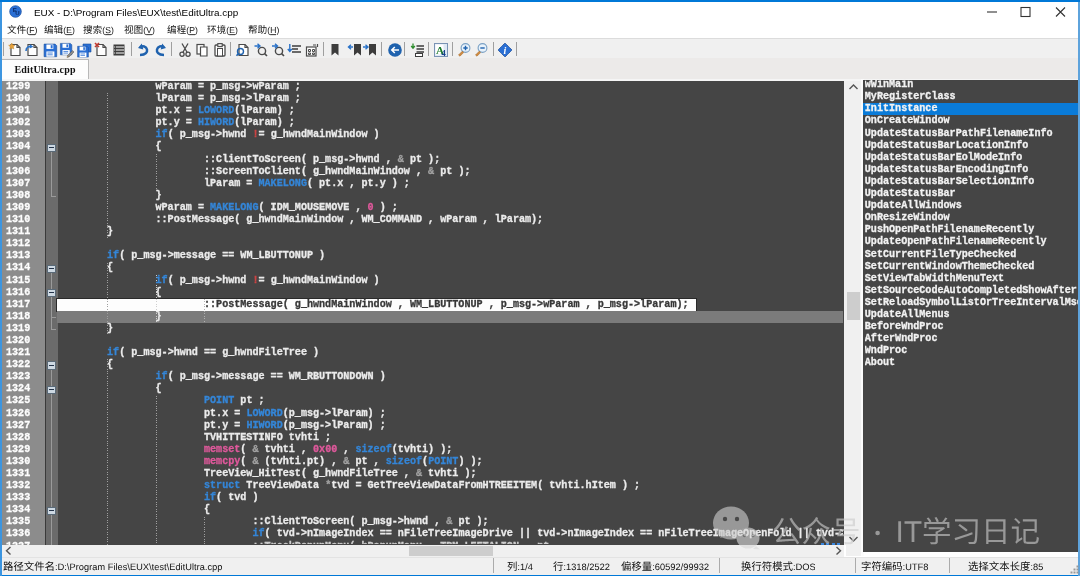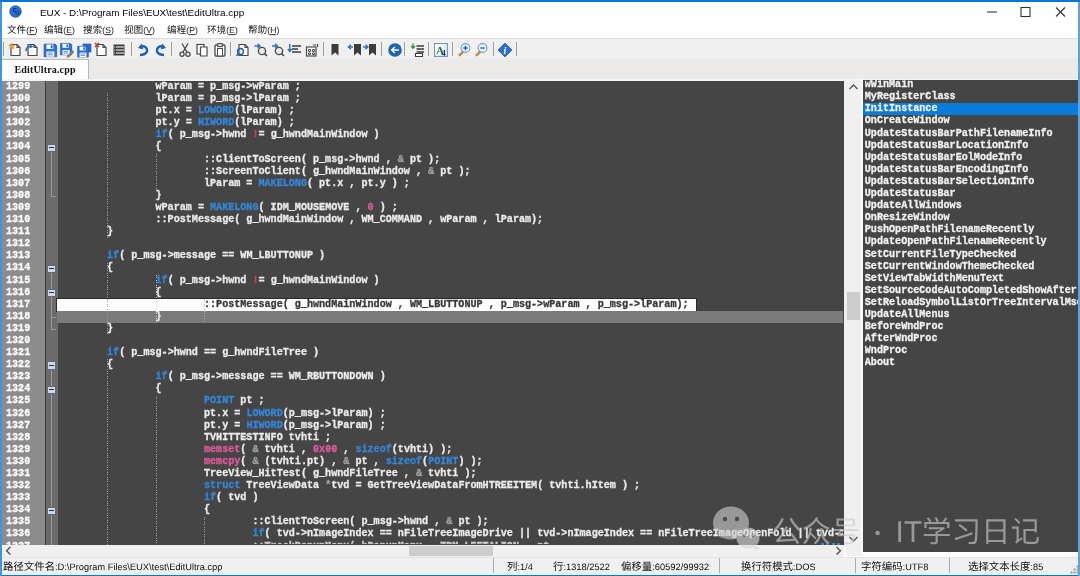--- a/index.html
+++ b/index.html
@@ -17,21 +17,21 @@
 <div class="abs" style="left:0;top:0;width:2px;height:576px;background:#3c95e0"></div>
 <div class="abs" style="left:1078px;top:0;width:2px;height:576px;background:#5ea3dc"></div>
 <div class="abs" style="left:0;top:574.5;width:1080px;height:1.5px;background:#0078d7"></div>
 <div class="abs" style="left:2px;top:2px;width:1076px;height:20px;background:#fff"></div>
 <svg class="abs" style="left:8.5px;top:5px" width="13" height="13" viewBox="0 0 16 16">
 <circle cx="8" cy="8" r="7.2" fill="#2a6fd4"></circle>
 <circle cx="8" cy="8" r="7.2" fill="none" stroke="#1a4f9c" stroke-width="0.8"></circle>
 <text x="4.6" y="8.4" font-family="Liberation Sans" font-size="7.5" font-weight="bold" fill="#0b2a66">E</text>
 <text x="7.6" y="12.4" font-family="Liberation Sans" font-size="7.5" font-weight="bold" fill="#0b2a66">U</text>
 </svg>
-<div class="abs" style="left:40px;top:6.5px;font-size:9.9px;color:#000">EUX - D:\Program Files\EUX\test\EditUltra.cpp</div>
+<div class="abs" style="left:34px;top:6.5px;font-size:9.9px;color:#000">EUX - D:\Program Files\EUX\test\EditUltra.cpp</div>
 <svg class="abs" style="left:980px;top:2px" width="98" height="20" viewBox="0 0 98 20">
 <path d="M7 10 H17" stroke="#333" stroke-width="1.1" fill="none"></path>
 <rect x="41" y="5.5" width="9" height="9" stroke="#333" stroke-width="1.1" fill="none"></rect>
 <path d="M76 5.5 L85 14.5 M85 5.5 L76 14.5" stroke="#333" stroke-width="1.1" fill="none"></path>
 </svg>
 <div class="abs" style="left:2px;top:22px;width:1076px;height:16px;background:#fff"></div>
 <svg class="abs" style="left:6.7px;top:22.16px" width="31.5" height="14.2" viewBox="0 -11.14 31.5 14.21">
     <path fill="#1a1a1a" d="M4.0607999999999995 -7.900799999999999C4.3488 -7.4304 4.656 -6.7871999999999995 4.771199999999999 -6.393599999999999L5.568 -6.652799999999999C5.433599999999999 -7.046399999999999 5.0976 -7.670399999999999 4.8096 -8.1312ZM0.48 -6.3744V-5.664H1.9775999999999998C2.5439999999999996 -4.2048 3.3023999999999996 -2.9471999999999996 4.2912 -1.92C3.2352 -1.0368 1.9391999999999998 -0.38399999999999995 0.34559999999999996 0.0672C0.4896 0.24 0.72 0.576 0.7968 0.7487999999999999C2.4 0.2304 3.7343999999999995 -0.4608 4.8191999999999995 -1.4016C5.904 -0.44159999999999994 7.209599999999999 0.2688 8.783999999999999 0.7008C8.9088 0.4992 9.12 0.19199999999999998 9.283199999999999 0.0384C7.747199999999999 -0.34559999999999996 6.441599999999999 -1.0272 5.3759999999999994 -1.9295999999999998C6.345599999999999 -2.9183999999999997 7.0847999999999995 -4.1472 7.6415999999999995 -5.664H9.158399999999999V-6.3744ZM4.838399999999999 -2.4288C3.9359999999999995 -3.3407999999999998 3.2255999999999996 -4.4352 2.7264 -5.664H6.8256C6.345599999999999 -4.367999999999999 5.683199999999999 -3.3023999999999996 4.838399999999999 -2.4288Z M12.6432 -3.2735999999999996V-2.5728H15.398399999999999V0.7679999999999999H16.1184V-2.5728H18.7488V-3.2735999999999996H16.1184V-5.395199999999999H18.3264V-6.095999999999999H16.1184V-7.948799999999999H15.398399999999999V-6.095999999999999H14.111999999999998C14.236799999999999 -6.528 14.3424 -6.9887999999999995 14.438399999999998 -7.4399999999999995L13.7472 -7.584C13.526399999999999 -6.3264 13.123199999999999 -5.087999999999999 12.5664 -4.2912C12.7392 -4.2048 13.046399999999998 -4.032 13.1808 -3.9263999999999997C13.44 -4.329599999999999 13.68 -4.838399999999999 13.881599999999999 -5.395199999999999H15.398399999999999V-3.2735999999999996ZM12.172799999999999 -8.025599999999999C11.654399999999999 -6.576 10.8096 -5.135999999999999 9.9072 -4.1952C10.032 -4.032 10.2432 -3.6575999999999995 10.32 -3.4848C10.6272 -3.8111999999999995 10.915199999999999 -4.1952 11.203199999999999 -4.608V0.7487999999999999H11.8944V-5.731199999999999C12.2592 -6.403199999999999 12.5856 -7.113599999999999 12.854399999999998 -7.823999999999999Z M19.745703125 -2.2859375Q19.745703125 -3.527734375 20.1345703125 -4.5160156250000005Q20.5234375 -5.5042968750000005 21.33125 -6.3765625H22.07890625Q21.275390625 -5.4828125000000005 20.8994140625 -4.47734375Q20.5234375 -3.4718750000000003 20.5234375 -2.27734375Q20.5234375 -1.087109375 20.8951171875 -0.0859375Q21.266796875 0.915234375 22.07890625 1.8218750000000001H21.33125Q20.519140625 0.9453125000000001 20.132421875 -0.04511718749999999Q19.745703125 -1.035546875 19.745703125 -2.2687500000000003Z M23.673046874999997 -5.383984375000001V-3.1324218750000004H27.050390625V-2.453515625H23.673046874999997V0.0H22.85234375V-6.054296875H27.153515624999997V-5.383984375000001Z M29.890625 -2.2687500000000003Q29.890625 -1.0269531250000001 29.5017578125 -0.03867187500000002Q29.112890625 0.9496093750000001 28.305078125 1.8218750000000001H27.557421875Q28.365234375 0.91953125 28.7390625 -0.07949218750000003Q29.112890625 -1.078515625 29.112890625 -2.27734375Q29.112890625 -3.4761718750000004 28.7369140625 -4.47734375Q28.3609375 -5.478515625 27.557421875 -6.3765625H28.305078125Q29.1171875 -5.5 29.50390625 -4.5095703125Q29.890625 -3.5191406250000004 29.890625 -2.2859375Z"></path>
     <rect x="22.13" y="1.1" width="5.9" height="0.9" fill="#1a1a1a"></rect>
   </svg>

